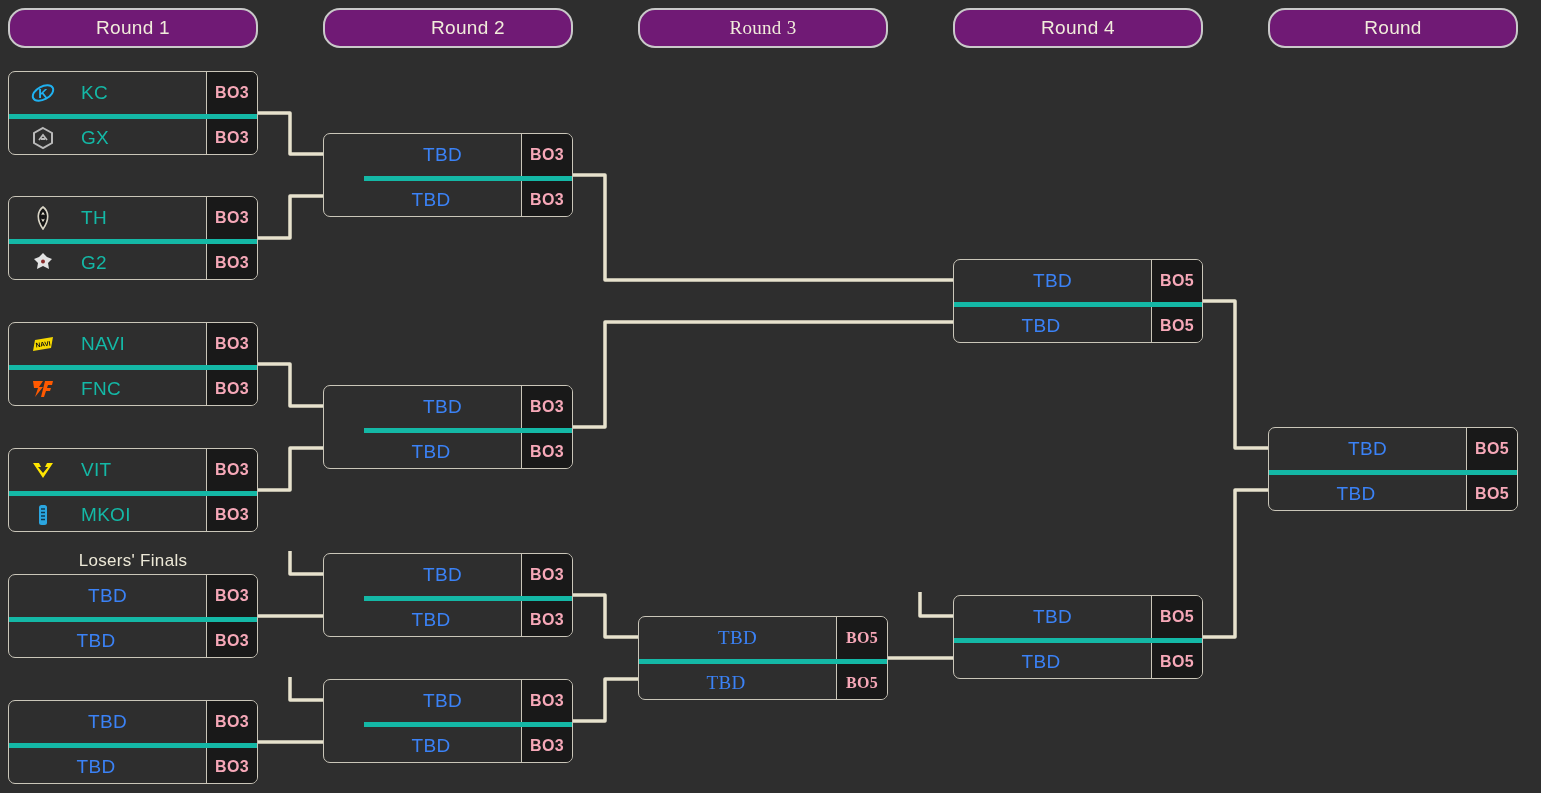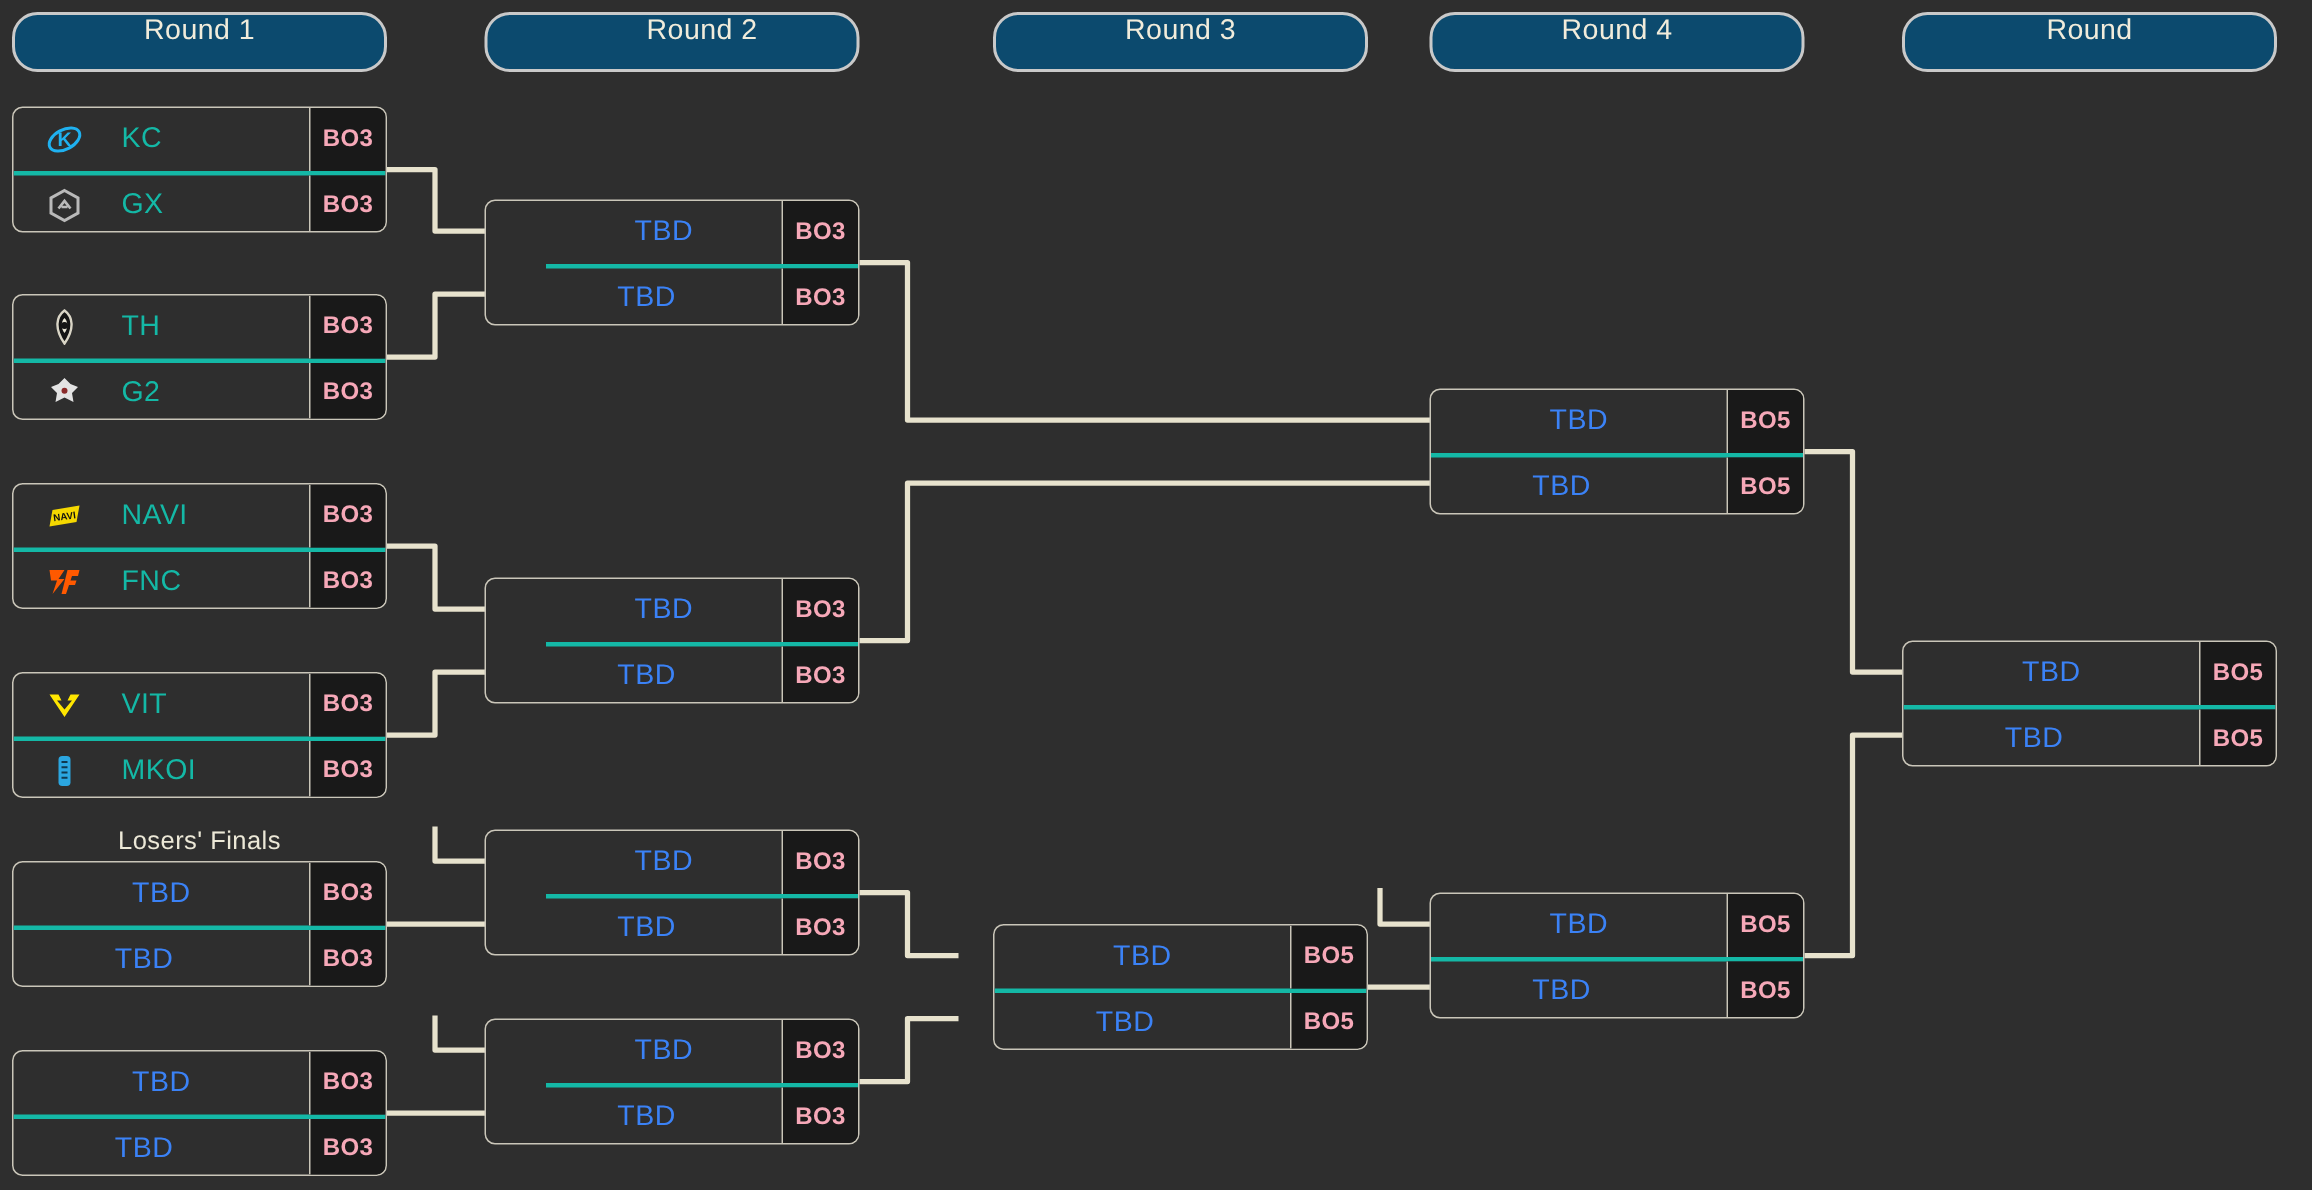--- a/index.html
+++ b/index.html
@@ -10,33 +10,33 @@
   }
   #stage { position: absolute; inset: 0; width: 1541px; height: 793px; }
 
   
   #wires { position: absolute; left: 0; top: 0; z-index: 0; }
   #wires polyline { fill: none; stroke: #e7e2cd; stroke-width: 3.5; stroke-linejoin: round; stroke-linecap: butt; }
 
   
   .round-header {
     position: absolute; width: 250px; height: 40px; z-index: 2;
-    background: #0c4a6e; border: 2px solid #c9c9c9; border-radius: 17px;
-    display: flex; align-items: flex-start; justify-content: center;
+    background: #701a75; border: 2px solid #c9c9c9; border-radius: 17px;
+    display: flex; align-items: center; justify-content: center;
     color: #f1ecdb; font-size: 19px; font-weight: 500; letter-spacing: .3px;
   }
 
   
   .match {
     position: absolute; width: 250px; height: 84px; z-index: 1;
     border: 1.5px solid #cac6b9; border-radius: 7px; overflow: hidden;
     background: #2e2e2e;
   }
   .slot { display: flex; height: 42px; align-items: stretch; }
-  .slot + .slot { border-top: 3px solid #14b8a6; gap: 23px; }
+  .slot + .slot { border-top: 5px solid #14b8a6; gap: 23px; }
   .slot .name-cell {
     flex: 1; display: flex; align-items: center; overflow: hidden;
   }
   .slot .name-cell.team { padding-left: 22px; }
   .slot .name-cell.tbd { justify-content: center; }
   .team-name { color: #14b8a6; font-size: 19px; font-weight: 500; margin-left: 26px; letter-spacing: .3px; }
   .tbd-name { color: #3b82f6; font-size: 19px; font-weight: 500; letter-spacing: .3px; }
   .bo-cell {
     width: 51px; border-left: 1px solid #cac6b9; background: #191919;
     display: flex; align-items: center; justify-content: center;
@@ -44,21 +44,21 @@
   }
   .team-icon { width: 24px; height: 24px; flex: 0 0 24px; display: inline-flex; align-items: center; justify-content: center; }
   .team-icon svg { width: 24px; height: 24px; display: block; }
 
   .lb-label {
     position: absolute; left: 8px; top: 551px; width: 250px; z-index: 1;
     text-align: center; color: #ece8d7; font-size: 17px; font-weight: 500; letter-spacing: .3px;
   }
 
   
-  .c1 { left: 8px; } .c2 { left: 323px; padding-left: 40px; } .c3 { left: 662px; } .c4 { left: 953px; } .c5 { left: 1268px; }
+  .c1 { left: 8px; } .c2 { left: 323px; padding-left: 40px; } .c3 { left: 638px; font-family: Liberation Serif, serif; } .c4 { left: 953px; } .c5 { left: 1268px; }
 </style>
 </head>
 <body>
 
 <div id="stage">
 
   <svg id="wires" width="1541" height="793">
     <polyline points="258,113 290,113 290,154 324,154"></polyline>
     <polyline points="258,238 290,238 290,196 324,196"></polyline>
     <polyline points="258,364 290,364 290,406 324,406"></polyline>

